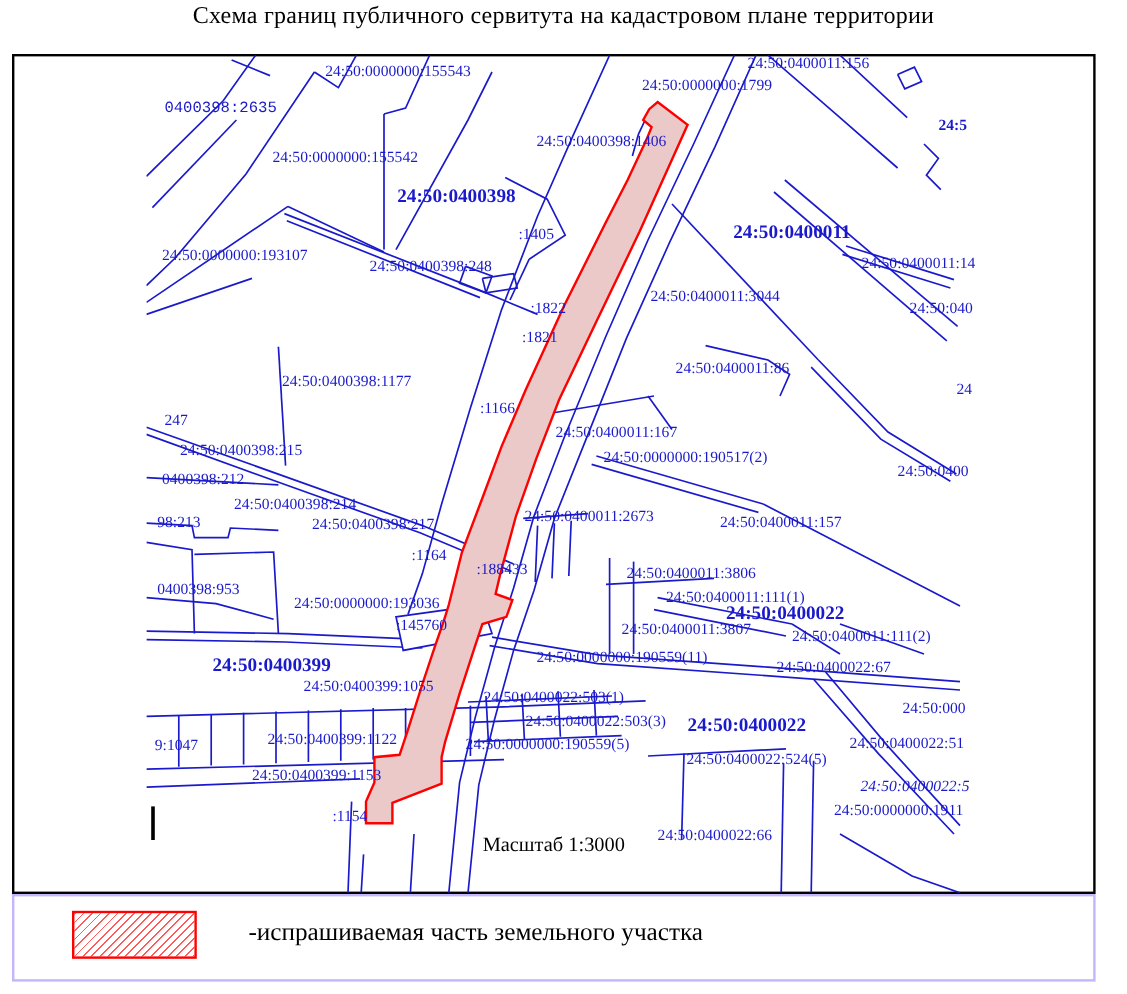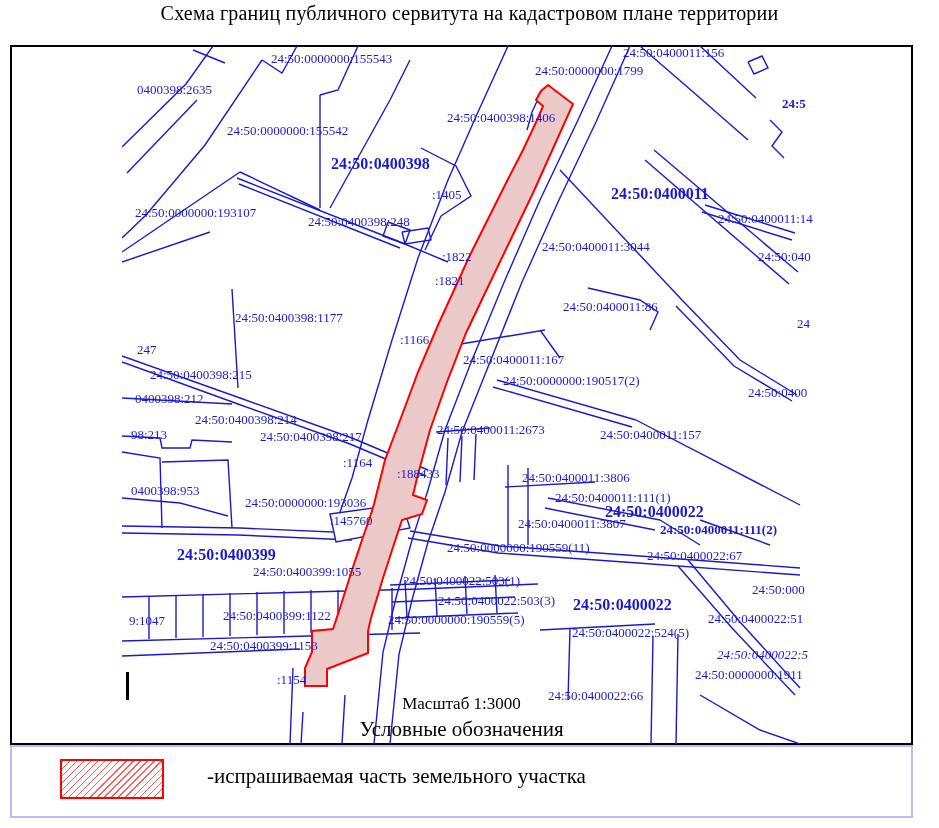--- a/index.html
+++ b/index.html
@@ -144,21 +144,21 @@
       <polyline class="pl" points="700,695 760,730 800,744"></polyline>
       <polygon class="whiteband" points="330,514 402,504 410,528 336,542"></polygon>
       <path class="serv" d="M548,85 L573,104 L533,193 L497,268 L466,333 L447,382 L430,430 L417,478 L413,495 L427,500 L422,514 L402,520 L396,538 L383,578 L371,618 L368,631 L368,653 L327,669 L327,686 L305,686 L305,668 L312,652 L312,631 L333,629 L340,608 L352,570 L363,537 L370,517 L374,504 L385,460 L402,415 L418,372 L438,325 L470,255 L505,185 L523,150 L538,118 L543,106 L536,100 L541,91 Z"></path>
     </g>
   </svg>
 
   <div class="map-clip">
       <span class="map-label" style="left: 142px; top: 6px;">24:50:0000000:155543</span>
       <span class="map-label" style="left: 494px; top: 0px;">24:50:0400011:156</span>
       <span class="map-label" style="left: 406px; top: 18px;">24:50:0000000:1799</span>
-      <span class="map-label" style="left: 8px; top: 37px;">0400398:2635</span>
+      <span class="map-label" style="left: 8px; top: 37px; font-family: Liberation Mono, monospace;">0400398:2635</span>
       <span class="map-label" style="left: 653px; top: 51px; font-weight: bold;">24:5</span>
       <span class="map-label" style="left: 318px; top: 65px;">24:50:0400398:1406</span>
       <span class="map-label" style="left: 98px; top: 78px; text-align: center;">24:50:0000000:155542</span>
       <span class="map-label bold" style="left: 202px; top: 109px;">24:50:0400398</span>
       <span class="map-label bold" style="left: 482px; top: 139px;">24:50:0400011</span>
       <span class="map-label" style="left: 303px; top: 142px;">:1405</span>
       <span class="map-label" style="left: 6px; top: 160px;">24:50:0000000:193107</span>
       <span class="map-label" style="left: 179px; top: 169px;">24:50:0400398:248</span>
       <span class="map-label" style="left: 589px; top: 166px;">24:50:0400011:14</span>
       <span class="map-label" style="left: 313px; top: 204px;">:1822</span>
@@ -182,21 +182,21 @@
       <span class="map-label" style="left: 308px; top: 377px;">24:50:0400011:2673</span>
       <span class="map-label" style="left: 471px; top: 382px;">24:50:0400011:157</span>
       <span class="map-label" style="left: 619px; top: 340px;">24:50:0400</span>
       <span class="map-label" style="left: 2px; top: 438px;">0400398:953</span>
       <span class="map-label" style="left: 116px; top: 450px;">24:50:0000000:193036</span>
       <span class="map-label" style="left: 201px; top: 468px;">:145760</span>
       <span class="map-label" style="left: 393px; top: 425px;">24:50:0400011:3806</span>
       <span class="map-label" style="left: 426px; top: 445px; font-family: Liberation Serif, serif;">24:50:0400011:111(1)</span>
       <span class="map-label bold" style="left: 476px; top: 457px;">24:50:0400022</span>
       <span class="map-label" style="left: 389px; top: 471px;">24:50:0400011:3807</span>
-      <span class="map-label" style="left: 531px; top: 477px; font-weight: bold;">24:50:0400011:111(2)</span>
+      <span class="map-label" style="left: 531px; top: 477px;">24:50:0400011:111(2)</span>
       <span class="map-label" style="left: 318px; top: 495px;">24:50:0000000:190559(11)</span>
       <span class="map-label" style="left: 518px; top: 503px;">24:50:0400022:67</span>
       <span class="map-label bold" style="left: 48px; top: 500px;">24:50:0400399</span>
       <span class="map-label" style="left: 124px; top: 519px;">24:50:0400399:1055</span>
       <span class="map-label" style="left: 274px; top: 528px;">24:50:0400022:503(1)</span>
       <span class="map-label" style="left: 309px; top: 548px;">24:50:0400022:503(3)</span>
       <span class="map-label" style="left: 259px; top: 567px;">24:50:0000000:190559(5)</span>
       <span class="map-label bold" style="left: 444px; top: 550px;">24:50:0400022</span>
       <span class="map-label" style="left: 443px; top: 580px;">24:50:0400022:524(5)</span>
       <span class="map-label" style="left: 623px; top: 537px;">24:50:000</span>
@@ -206,20 +206,19 @@
       <span class="map-label" style="left: 419px; top: 643px;">24:50:0400022:66</span>
       <span class="map-label" style="left: 94px; top: 563px;">24:50:0400399:1122</span>
       <span class="map-label" style="left: 0px; top: 568px;">9:1047</span>
       <span class="map-label" style="left: 81px; top: 593px;">24:50:0400399:1153</span>
       <span class="map-label" style="left: 148px; top: 627px;">:1154</span>
     </div>
 
   <div class="edge-mark"></div>
 
   <div class="scale-text">Масштаб 1:3000</div>
-  <div class="legend-heading">Условные обозначения</div>
 
   <div class="legend-box">
     <div class="legend-swatch"></div>
     <span class="legend-label">-испрашиваемая часть земельного участка</span>
   </div>
 
 </div>
 
 </body></html>

